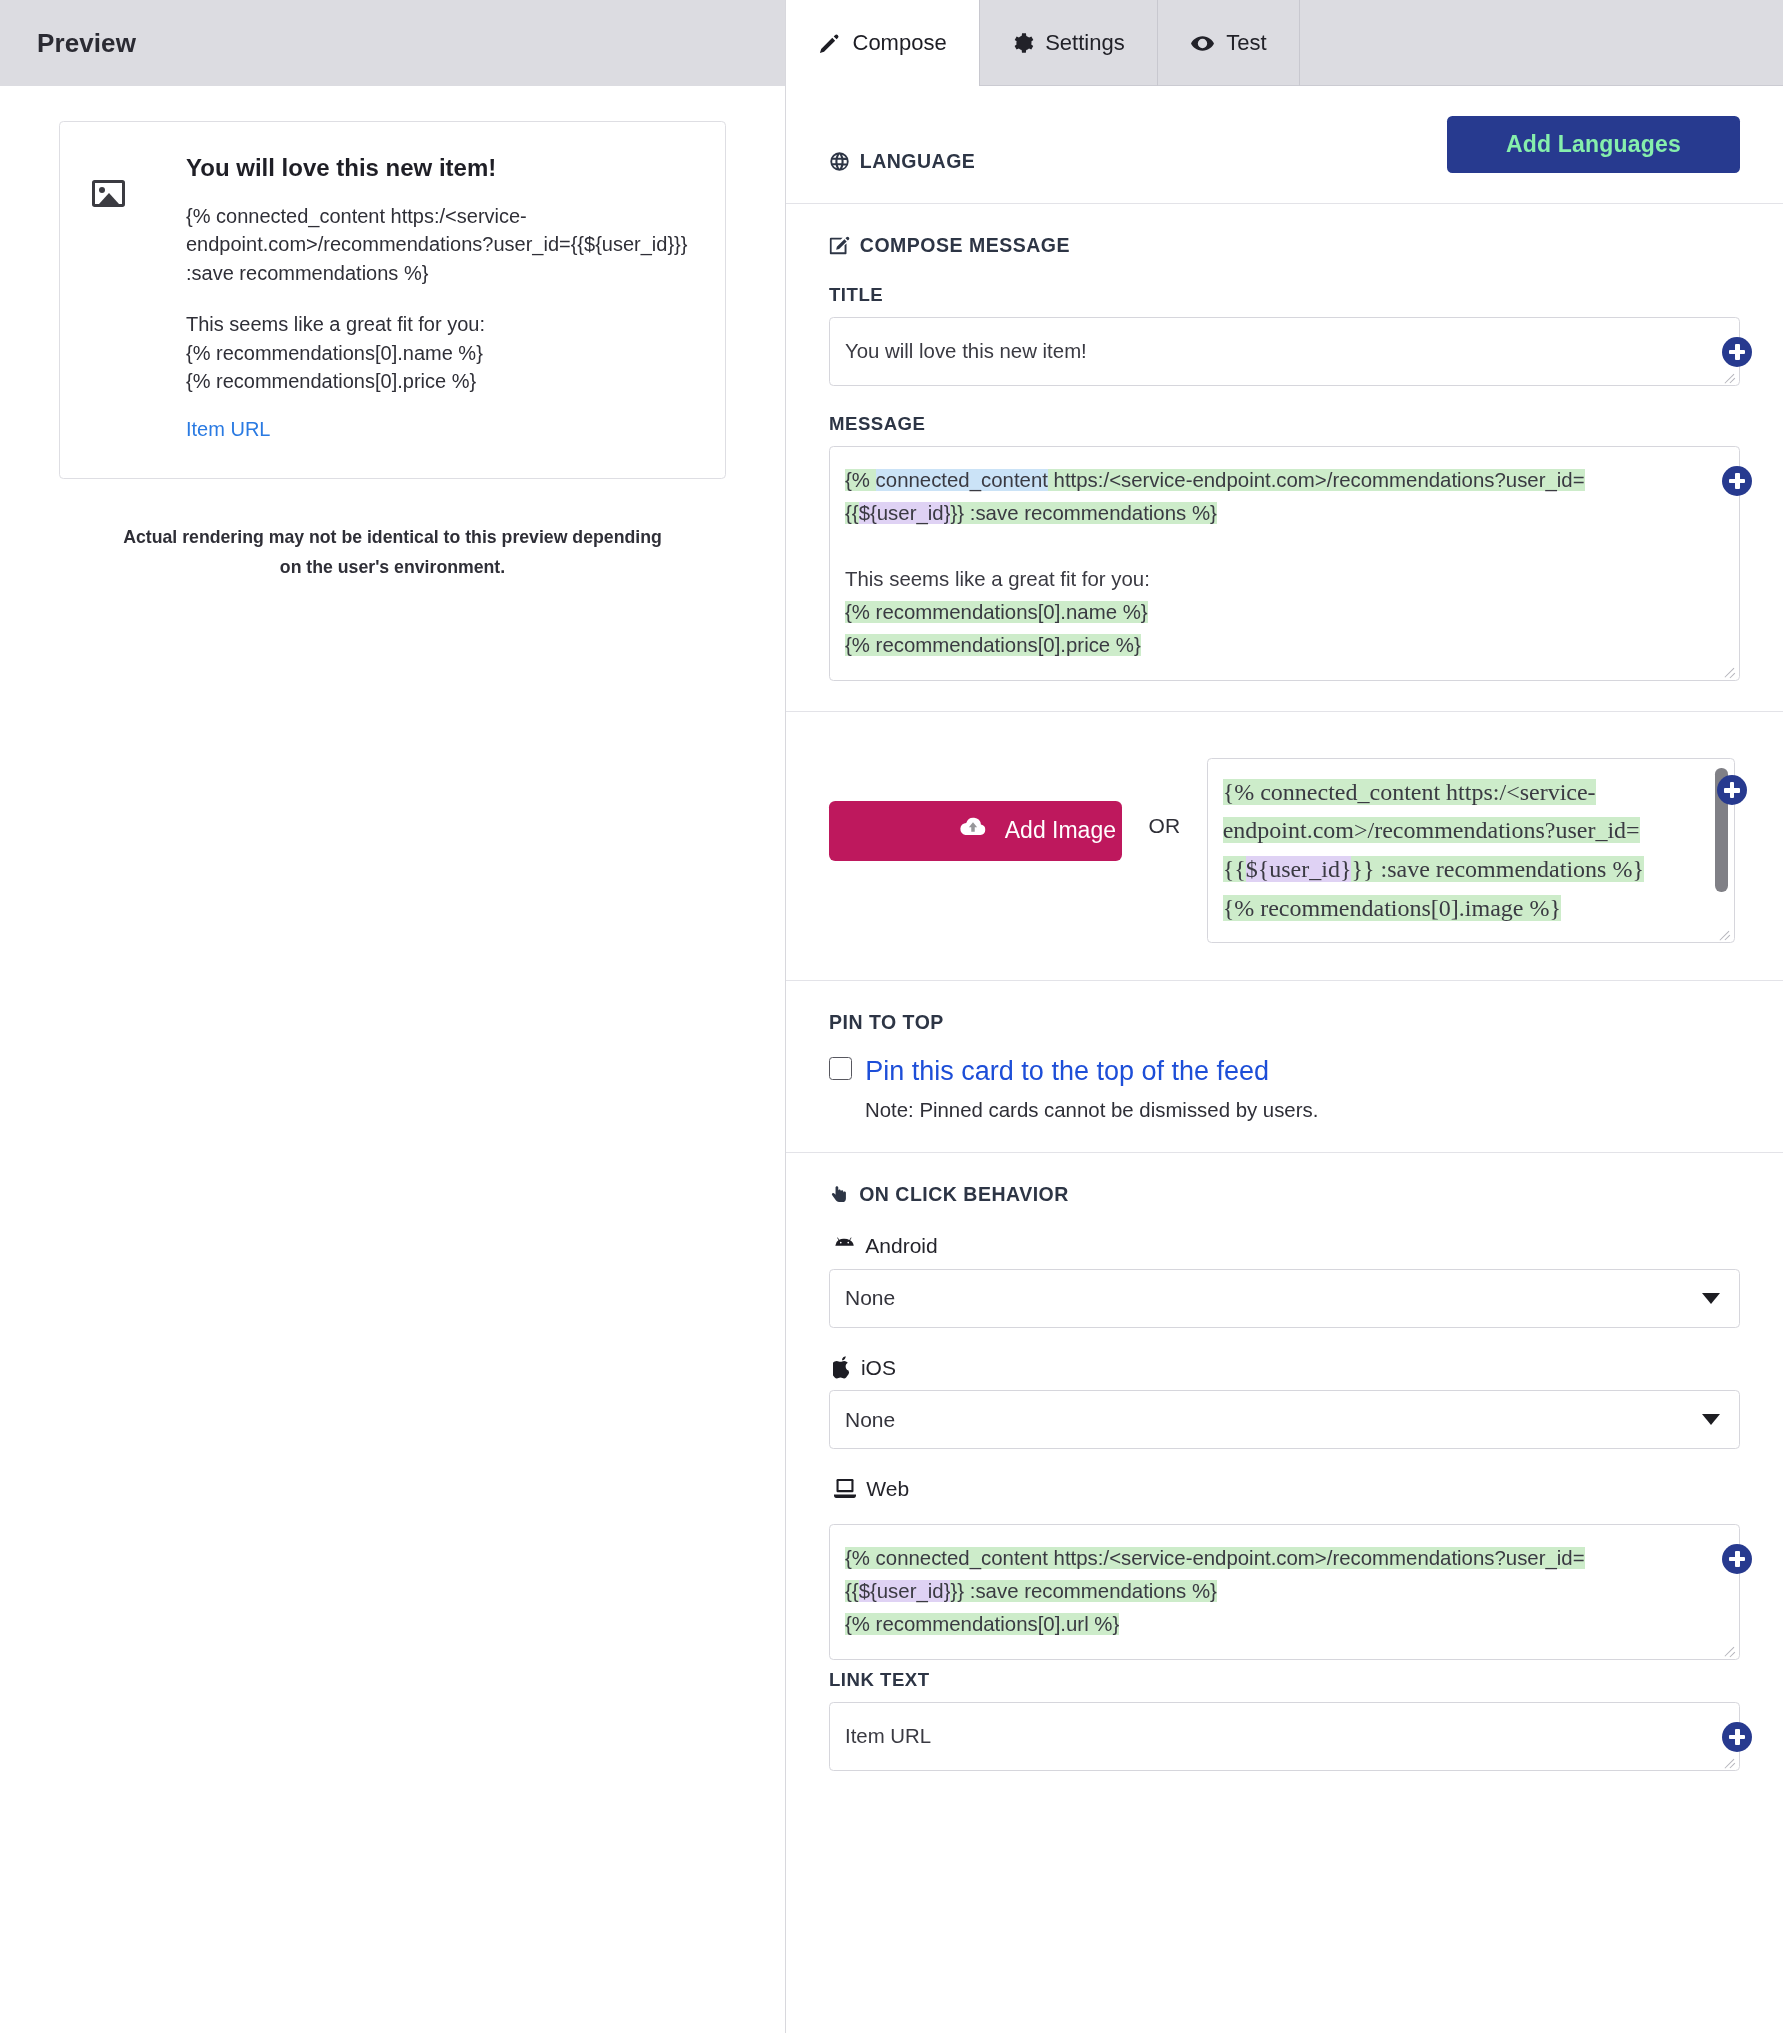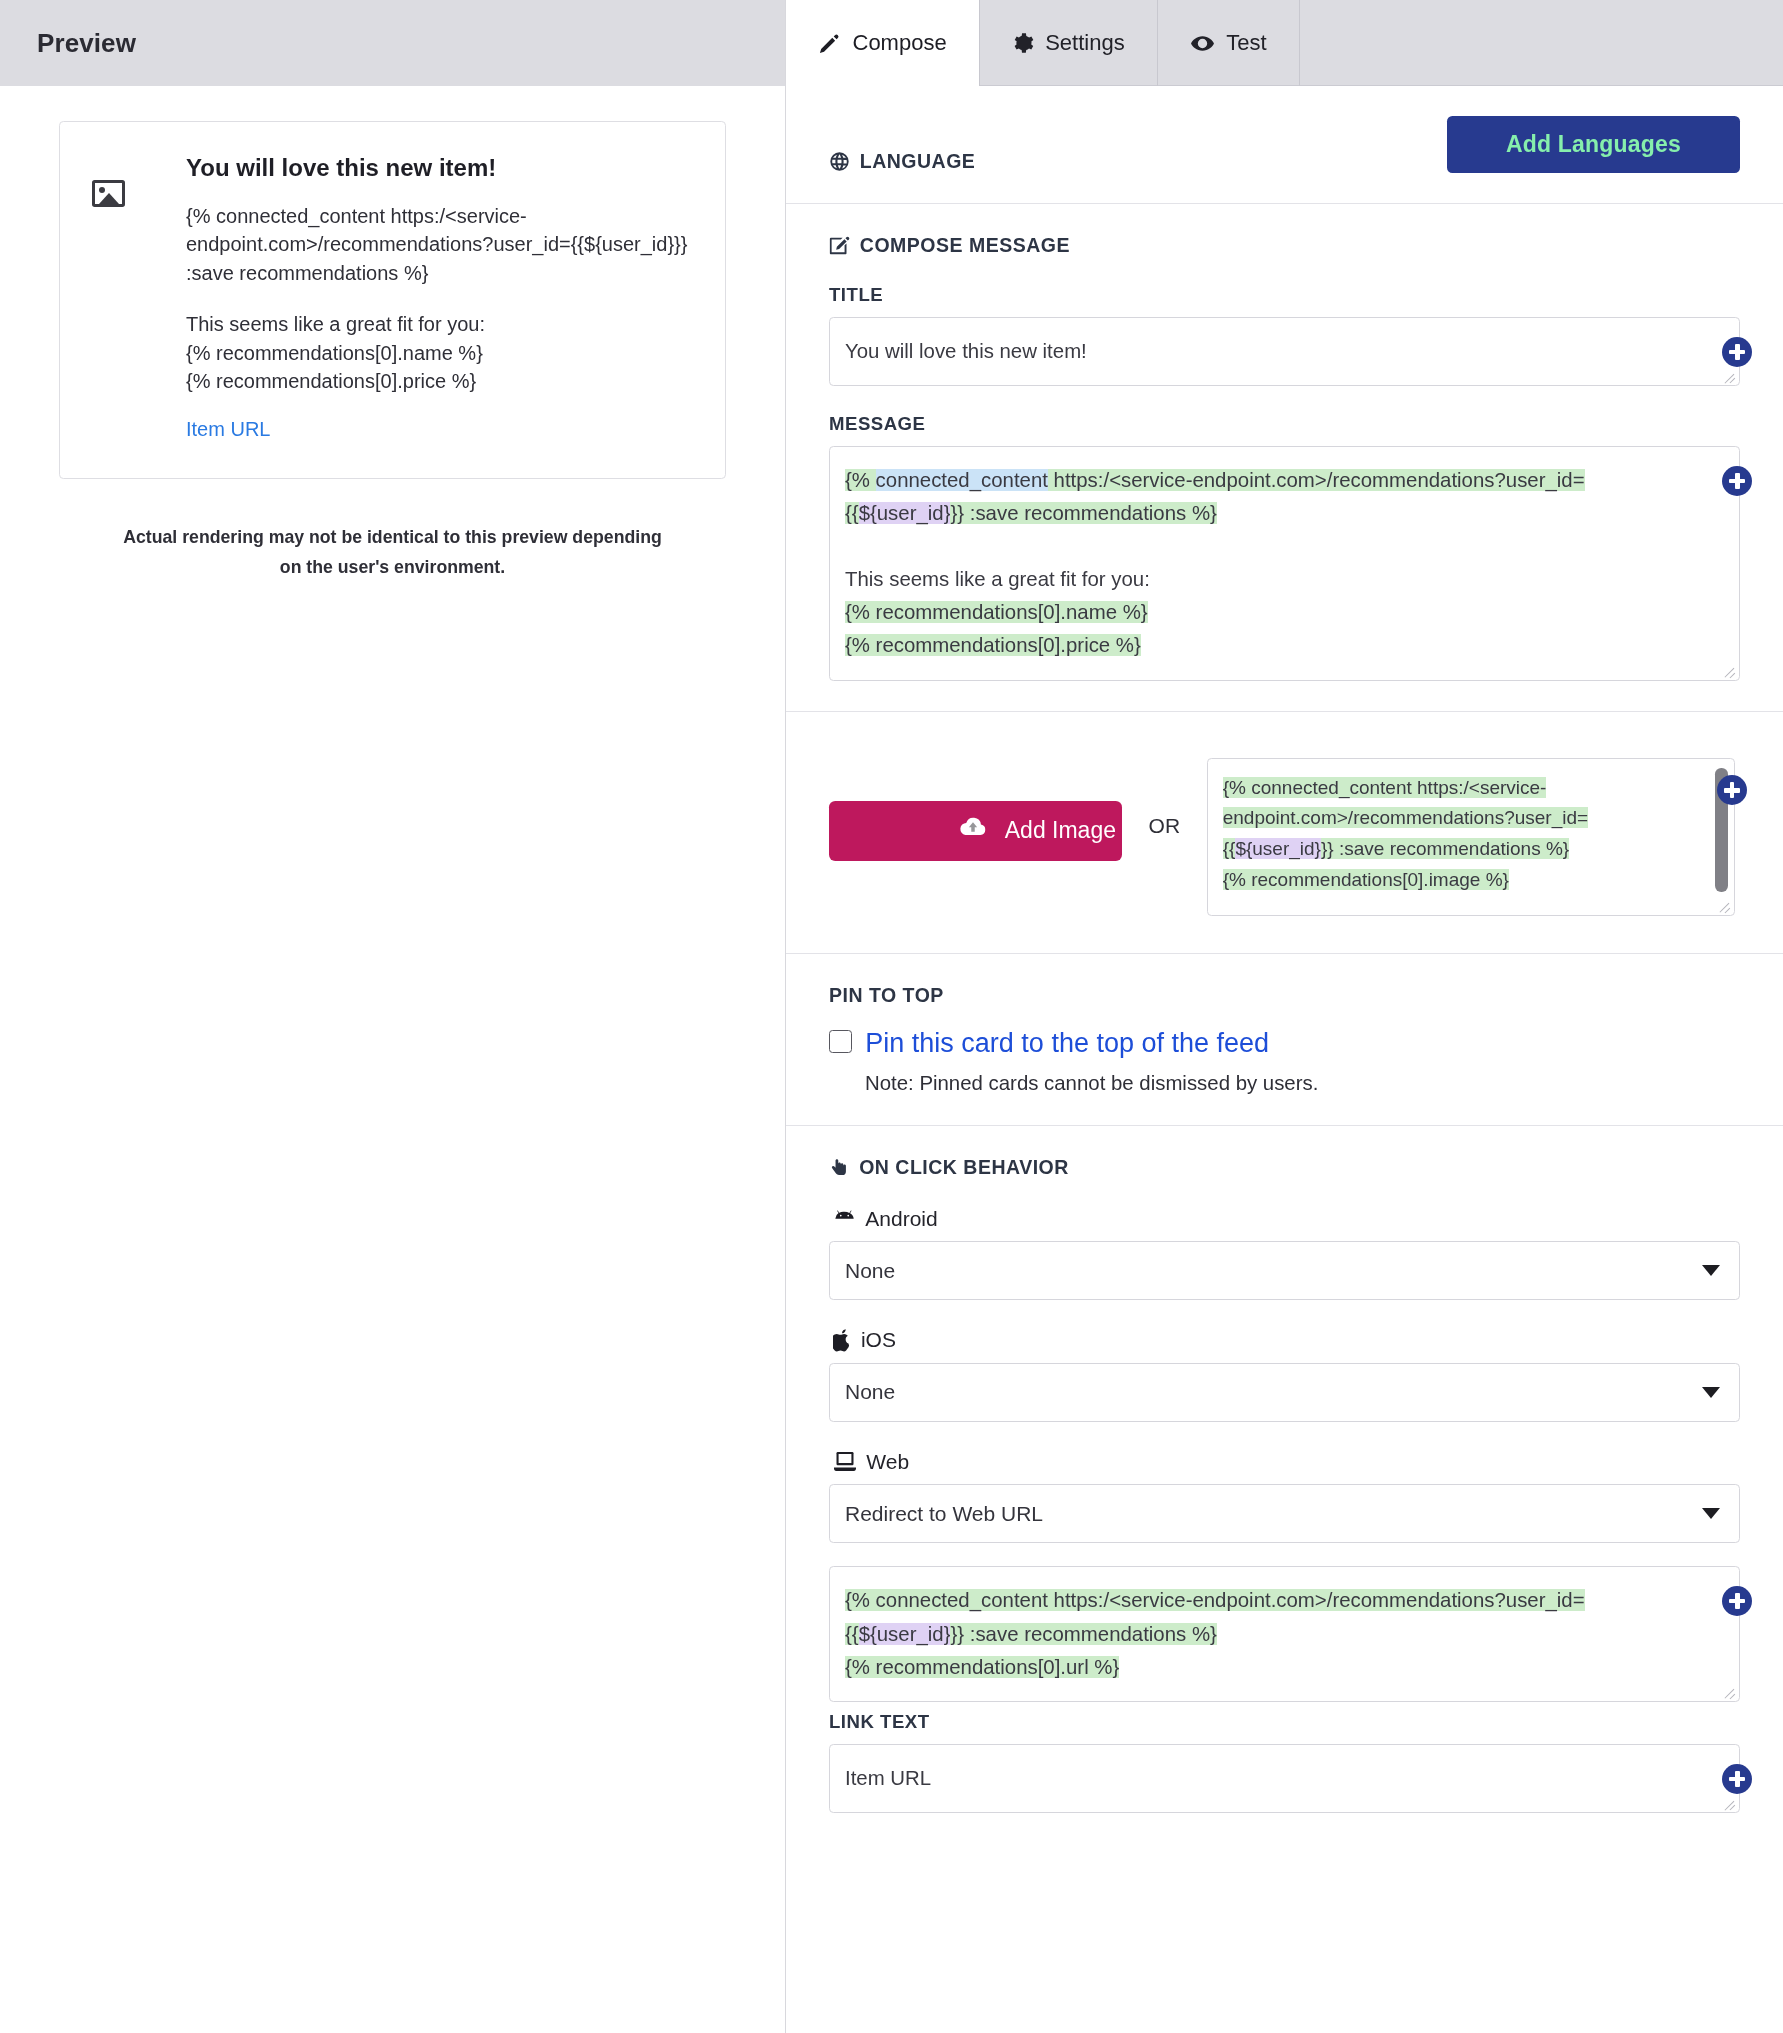--- a/index.html
+++ b/index.html
@@ -282,22 +282,23 @@
     color: #2f2f37;
     margin-top: 56px;
   }
   .img-url-box {
     flex: 0 0 528px;
     position: relative;
   }
   .img-url-box .text-box {
     min-height: 158px;
     padding: 14px 39px 14px 15px;
-    font-size: 19px;
+    font-size: 24px;
     line-height: 1.62;
+    font-family: Liberation Serif, serif;
   }
   .vscroll {
     position:absolute;
     right: 6.2px; top: 9.8px;
     width: 12.4px; height: 124px;
     background:#808086;
     border-radius: 6.2px;
   }
   .img-url-box .plus-btn { right:-12.4px; top: 17.7px; }
 
@@ -564,24 +565,20 @@
           <div class="platform-head">
             <span class="picon">
               <svg width="24" height="22" viewBox="0 0 24 22" fill="#1d1d24">
                 <rect x="3.5" y="1" width="17" height="13.2" rx="1.2"></rect>
                 <rect x="5.6" y="3" width="12.8" height="9" fill="#ffffff"></rect>
                 <path d="M1 16.4h22c.3 1.9-.6 3.5-2.3 3.5H3.3C1.6 19.9.7 18.3 1 16.4z"></path>
               </svg>
             </span>
             <span>Web</span>
           </div>
-          <div class="select-box">
-            <span>Redirect to Web URL</span>
-            <span class="caret"></span>
-          </div>
 
           <div class="web-url-field">
             <div class="input-wrap">
               <div class="text-box">
                 <div>
                     <span class="code-line"><span class="lq">{% connected_content https:/&lt;service-endpoint.com&gt;/recommendations?user_id=</span></span>
                     <span class="code-line"><span class="lq">{{</span><span class="lq-var">${user_id}</span><span class="lq">}} :save recommendations %}</span></span>
                     <span class="code-line"><span class="lq">{% recommendations[0].url %}</span></span>
                   </div>
                 <span class="resize-grip"></span>

